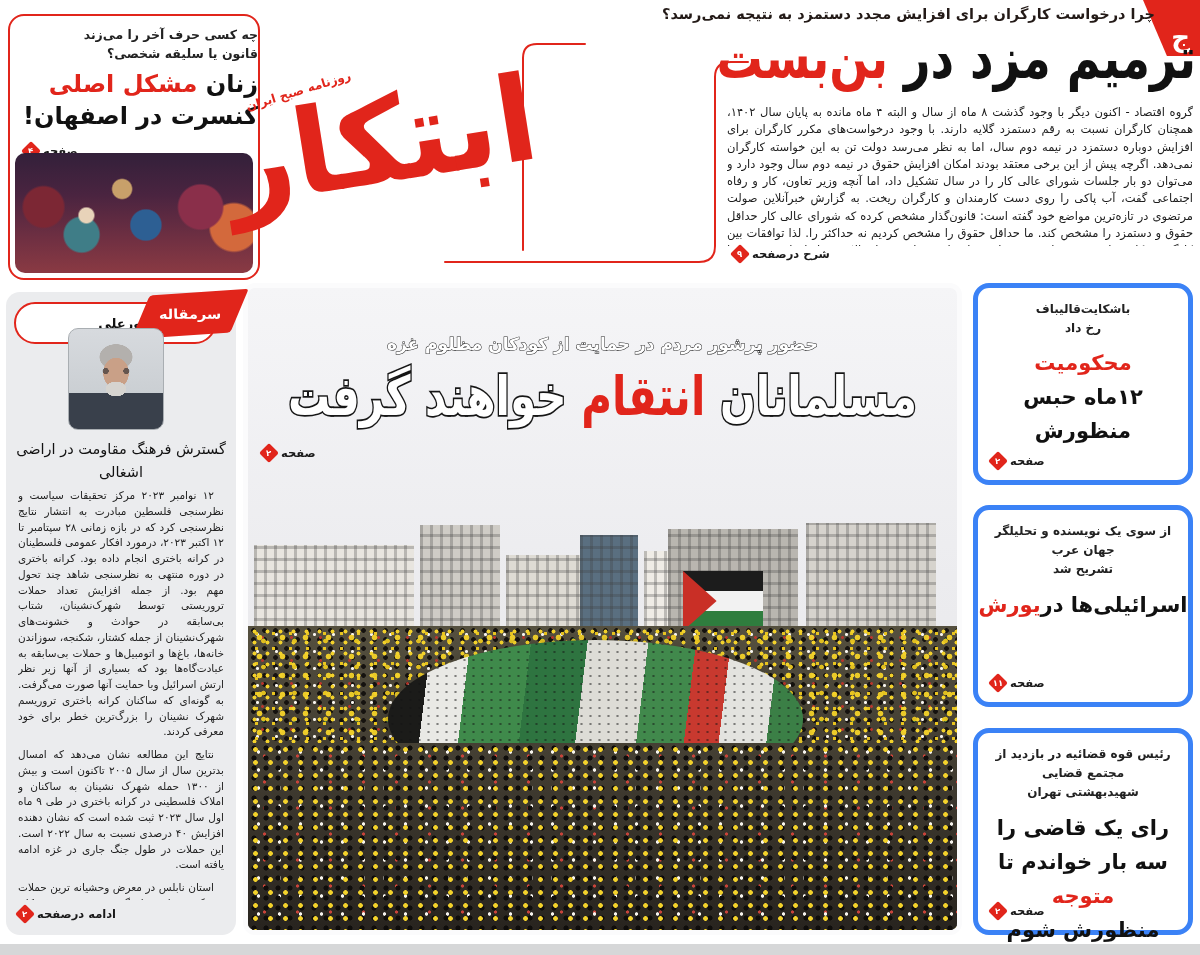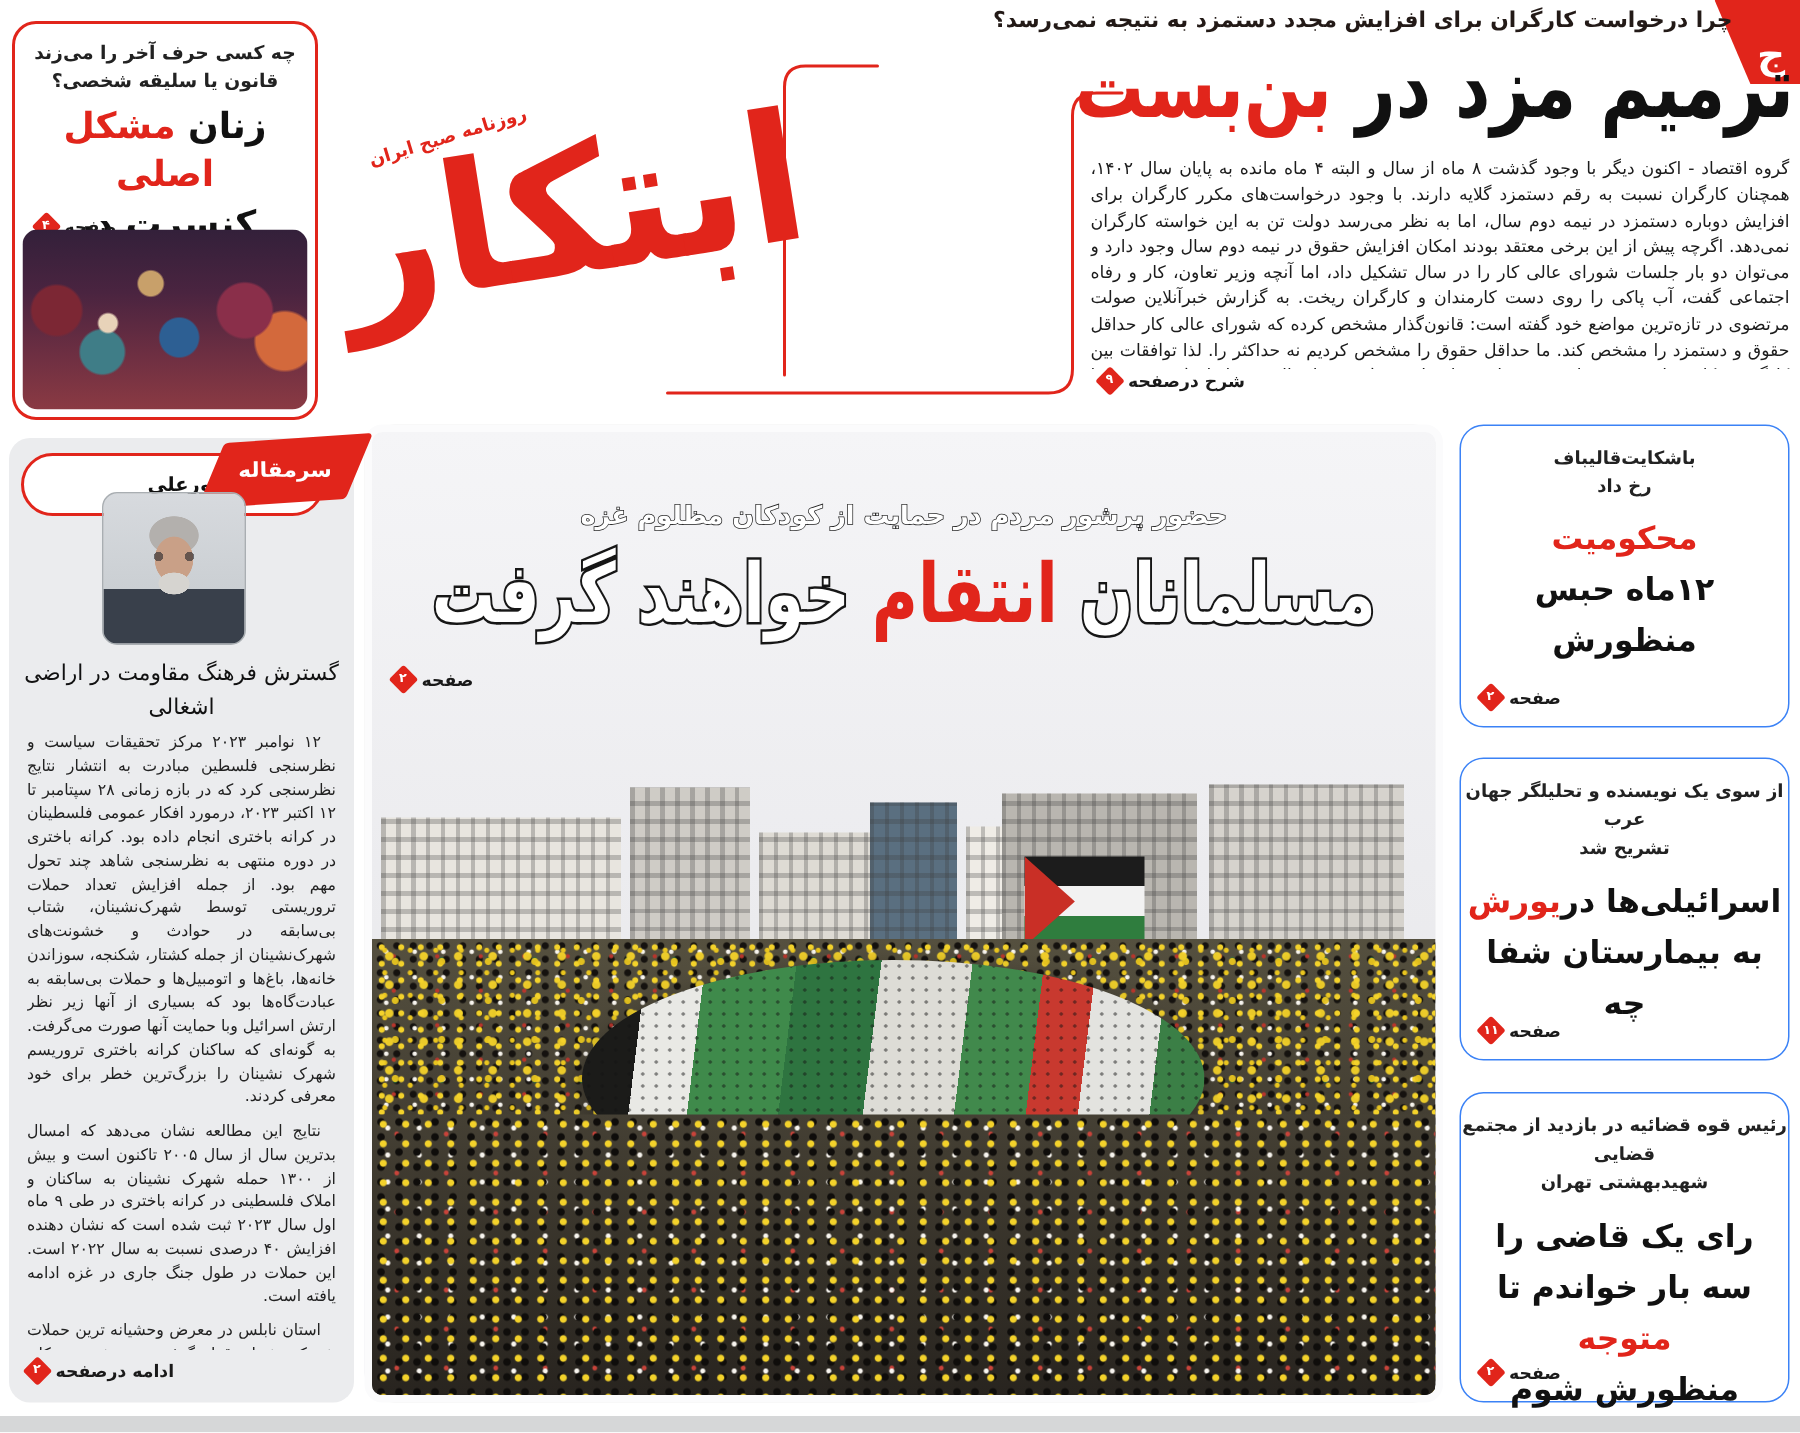--- a/index.html
+++ b/index.html
@@ -6,21 +6,21 @@
   body{font-family:"DejaVu Sans",sans-serif;}
   #page{position:relative;width:1200px;height:955px;background:#fff;overflow:hidden;direction:rtl;}
   .abs{position:absolute;}
   .red{color:#e1251b;}
   
   .pbadge{display:flex;align-items:center;gap:5px;direction:rtl;}
   .pbadge-label{font-size:11.5px;font-weight:bold;color:#1a1a1a;white-space:nowrap;}
   .diamond{width:14px;height:14px;background:#e1251b;transform:rotate(45deg);display:flex;align-items:center;justify-content:center;border-radius:2px;flex:0 0 auto;}
   .diamond i{font-style:normal;color:#fff;font-size:8.5px;font-weight:bold;transform:rotate(-45deg);line-height:1;}
   
-  .tl-box{left:8px;top:14px;width:204px;height:266px;border:2px solid #e1251b;border-radius:16px;box-sizing:border-box;background:#fff;text-align:center;}
+  .tl-box{left:8px;top:14px;width:252px;height:266px;border:2px solid #e1251b;border-radius:16px;box-sizing:border-box;background:#fff;text-align:right;}
   .tl-kicker{margin-top:9px;font-size:12.5px;font-weight:bold;color:#222;line-height:1.55;}
   .tl-head{margin-top:4px;font-size:24px;font-weight:bold;color:#111;line-height:1.35;letter-spacing:-.5px;}
   .tl-badge{position:absolute;left:14px;top:128px;}
   .tl-photo{position:absolute;left:5px;right:5px;bottom:5px;height:120px;border-radius:10px;
     background:
       radial-gradient(circle at 30% 52%, #e8d3b9 0 4%, transparent 5%),
       radial-gradient(circle at 28% 68%, #3f7d87 0 9%, transparent 10%),
       radial-gradient(circle at 78% 45%, #8a2f4a 0 11%, transparent 12%),
       radial-gradient(circle at 80% 38%, #e6d6c2 0 3.5%, transparent 4.5%),
       radial-gradient(circle at 12% 45%, #7c2734 0 9%, transparent 10%),
@@ -89,21 +89,21 @@
       radial-gradient(ellipse 17px 12px at 50% 60%, #d6d4d0 0 60%, transparent 62%),
       radial-gradient(ellipse 21px 25px at 50% 44%, #c9a087 0 60%, transparent 62%),
       radial-gradient(ellipse 27px 21px at 50% 28%, #b3b0ad 0 60%, transparent 62%),
       linear-gradient(180deg, transparent 0 64%, #39404b 64%),
       linear-gradient(180deg,#d7dade 0,#c4c9cd 100%);}
   .edit-title{position:absolute;left:10px;top:146px;width:210px;text-align:center;font-size:14.5px;font-weight:normal;color:#111;line-height:1.6;}
   .edit-body{position:absolute;left:12px;top:196px;width:206px;height:412px;overflow:hidden;font-size:10.5px;line-height:1.5;color:#222;text-align:justify;}
   .edit-body p{margin:0 0 7px 0;text-indent:10px;}
   .edit-badge{position:absolute;left:12px;bottom:14px;}
   
-  .rbox{width:220px;border:1px solid #3b82f6;border-radius:16px;background:#fff;box-sizing:border-box;text-align:center;}
+  .rbox{width:220px;border:5px solid #3b82f6;border-radius:16px;background:#fff;box-sizing:border-box;text-align:center;}
   .rbox .kicker{margin-top:12px;font-size:12px;font-weight:bold;color:#222;line-height:1.6;}
   .rbox .head{margin-top:8px;font-size:21px;font-weight:bold;color:#111;line-height:1.62;letter-spacing:-.5px;}
   .rbox .pbadge{position:absolute;left:13px;bottom:12px;}
   #rbox1{left:973px;top:283px;height:202px;}
   #rbox2{left:973px;top:505px;height:202px;}
   #rbox3{left:973px;top:728px;height:207px;}
   
   .bottom-bar{left:0;right:0;top:944px;height:11px;background:#d6d7d8;}
   .decor{left:0;top:0;pointer-events:none;}
 </style>
@@ -219,21 +219,20 @@
     </div>
   </div>
 
   <div class="abs rbox" id="rbox2">
     <div class="kicker">
       <div>از سوی یک نویسنده و تحلیلگر جهان عرب</div>
       <div>تشریح شد</div>
     </div>
     <div class="head">
       <div><span>اسرائیلی‌ها در</span><span class="red">یورش</span></div>
-      <div>به بیمارستان شفا چه</div>
     </div>
     <div class="pbadge">
       <span class="pbadge-label">صفحه</span>
       <span class="diamond">
           <i>۱۱</i>
         </span>
     </div>
   </div>
 
   <div class="abs rbox" id="rbox3">

